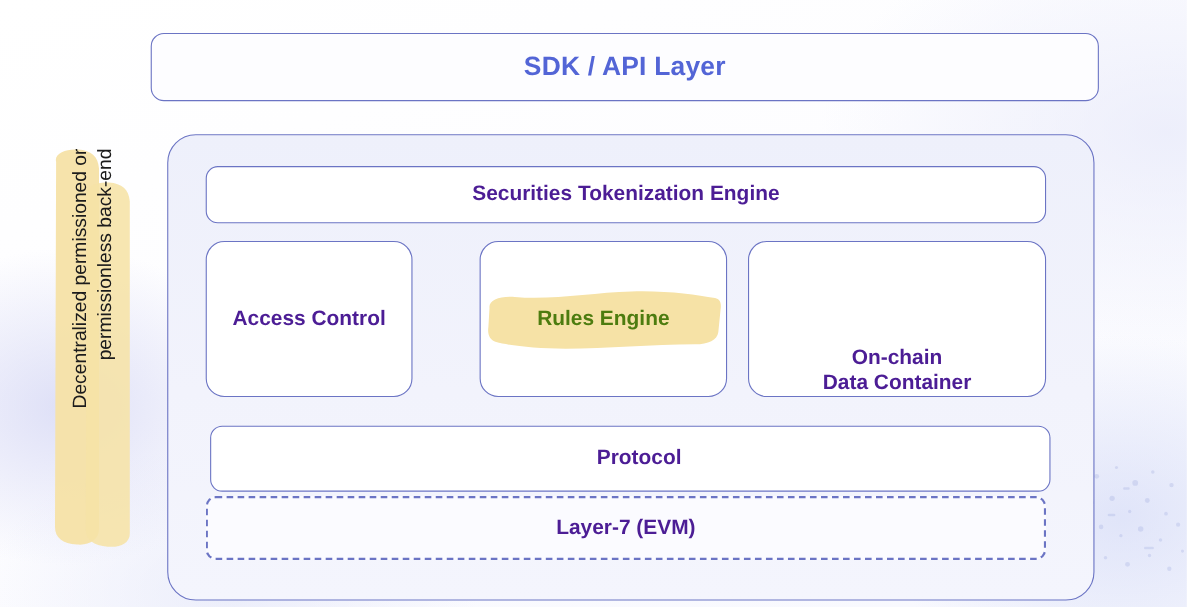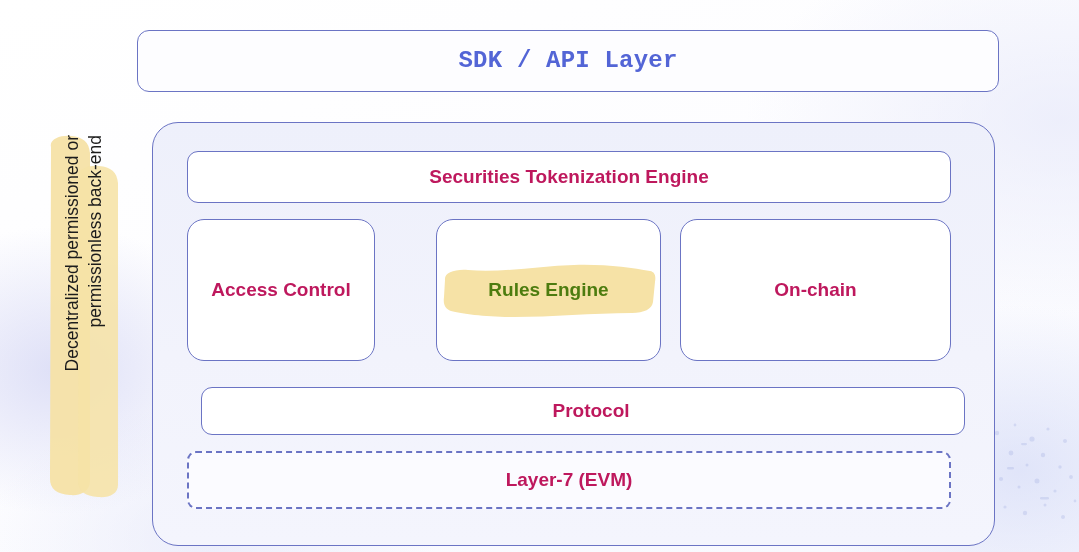--- a/index.html
+++ b/index.html
@@ -39,21 +39,20 @@
   #sdk-box {
     position: absolute;
     left: 137px; top: 30px;
     width: 862px; height: 62px;
     background: #fdfdff;
     border: 1.6px solid #6b74c4;
     border-radius: 12px;
     display: flex;
     align-items: center;
     justify-content: center;
-    font-family: Liberation Mono, monospace;
   }
   #sdk-box .blabel {
     font-size: 24px;
     font-weight: bold;
     color: #5365d6;
     letter-spacing: 0.2px;
   }
 
   
   #stack-container {
@@ -70,42 +69,42 @@
     background: #ffffff;
     border: 1.6px solid #6b74c4;
     display: flex;
     align-items: center;
     justify-content: center;
     text-align: center;
   }
   .panel .blabel {
     font-size: 19px;
     font-weight: bold;
-    color: #be185d;
+    color: #4c1d95;
     line-height: 1.22;
   }
 
   #tokenization-engine {
     left: 34px; top: 28px;
     width: 764px; height: 52px;
     border-radius: 11px;
   }
 
   .mid-card {
     top: 96px;
     height: 142px;
     border-radius: 17px;
   }
   #access-control { left: 34px;  width: 188px; }
   #rules-engine   { left: 283px; width: 225px; }
-  #data-container { left: 527px; width: 271px; }
+  #data-container { left: 527px; width: 271px; align-items: flex-end; }
 
   #protocol {
-    left: 48px; top: 264px;
-    width: 764px; height: 48px;
+    left: 38px; top: 264px;
+    width: 764px; height: 60px;
     border-radius: 11px;
     padding-left: 16px;
   }
 
   #layer-1 {
     left: 34px; top: 328px;
     width: 764px; height: 58px;
     background: #fbfbff;
     border: 2px dashed #6b74c4;
     border-radius: 9px;
@@ -216,21 +215,21 @@
   </div>
 
   <div id="rules-engine" class="panel mid-card">
     <svg id="rules-marker" viewBox="0 0 214 54" preserveAspectRatio="none">
       <path d="M3 16 C2 9, 12 5, 26 6 C60 9, 96 2, 132 1 C164 0, 190 4, 208 7 C213 8, 214 12, 213 18 L211 38 C210 45, 202 49, 190 49 C150 49, 110 53, 72 53 C44 53, 20 50, 9 47 C3 45, 1 40, 2 33 Z" fill="#f6e2a6"></path>
     </svg>
     <span class="blabel">Rules Engine</span>
   </div>
 
   <div id="data-container" class="panel mid-card">
-    <span class="blabel"><span>On-chain</span><br></span>
+    <span class="blabel"><span>On-chain</span><br><span>Data Container</span></span>
   </div>
 
   <div id="protocol" class="panel">
     <span class="blabel">Protocol</span>
   </div>
 
   <div id="layer-1" class="panel">
     <span class="blabel">Layer-7 (EVM)</span>
   </div>
 

